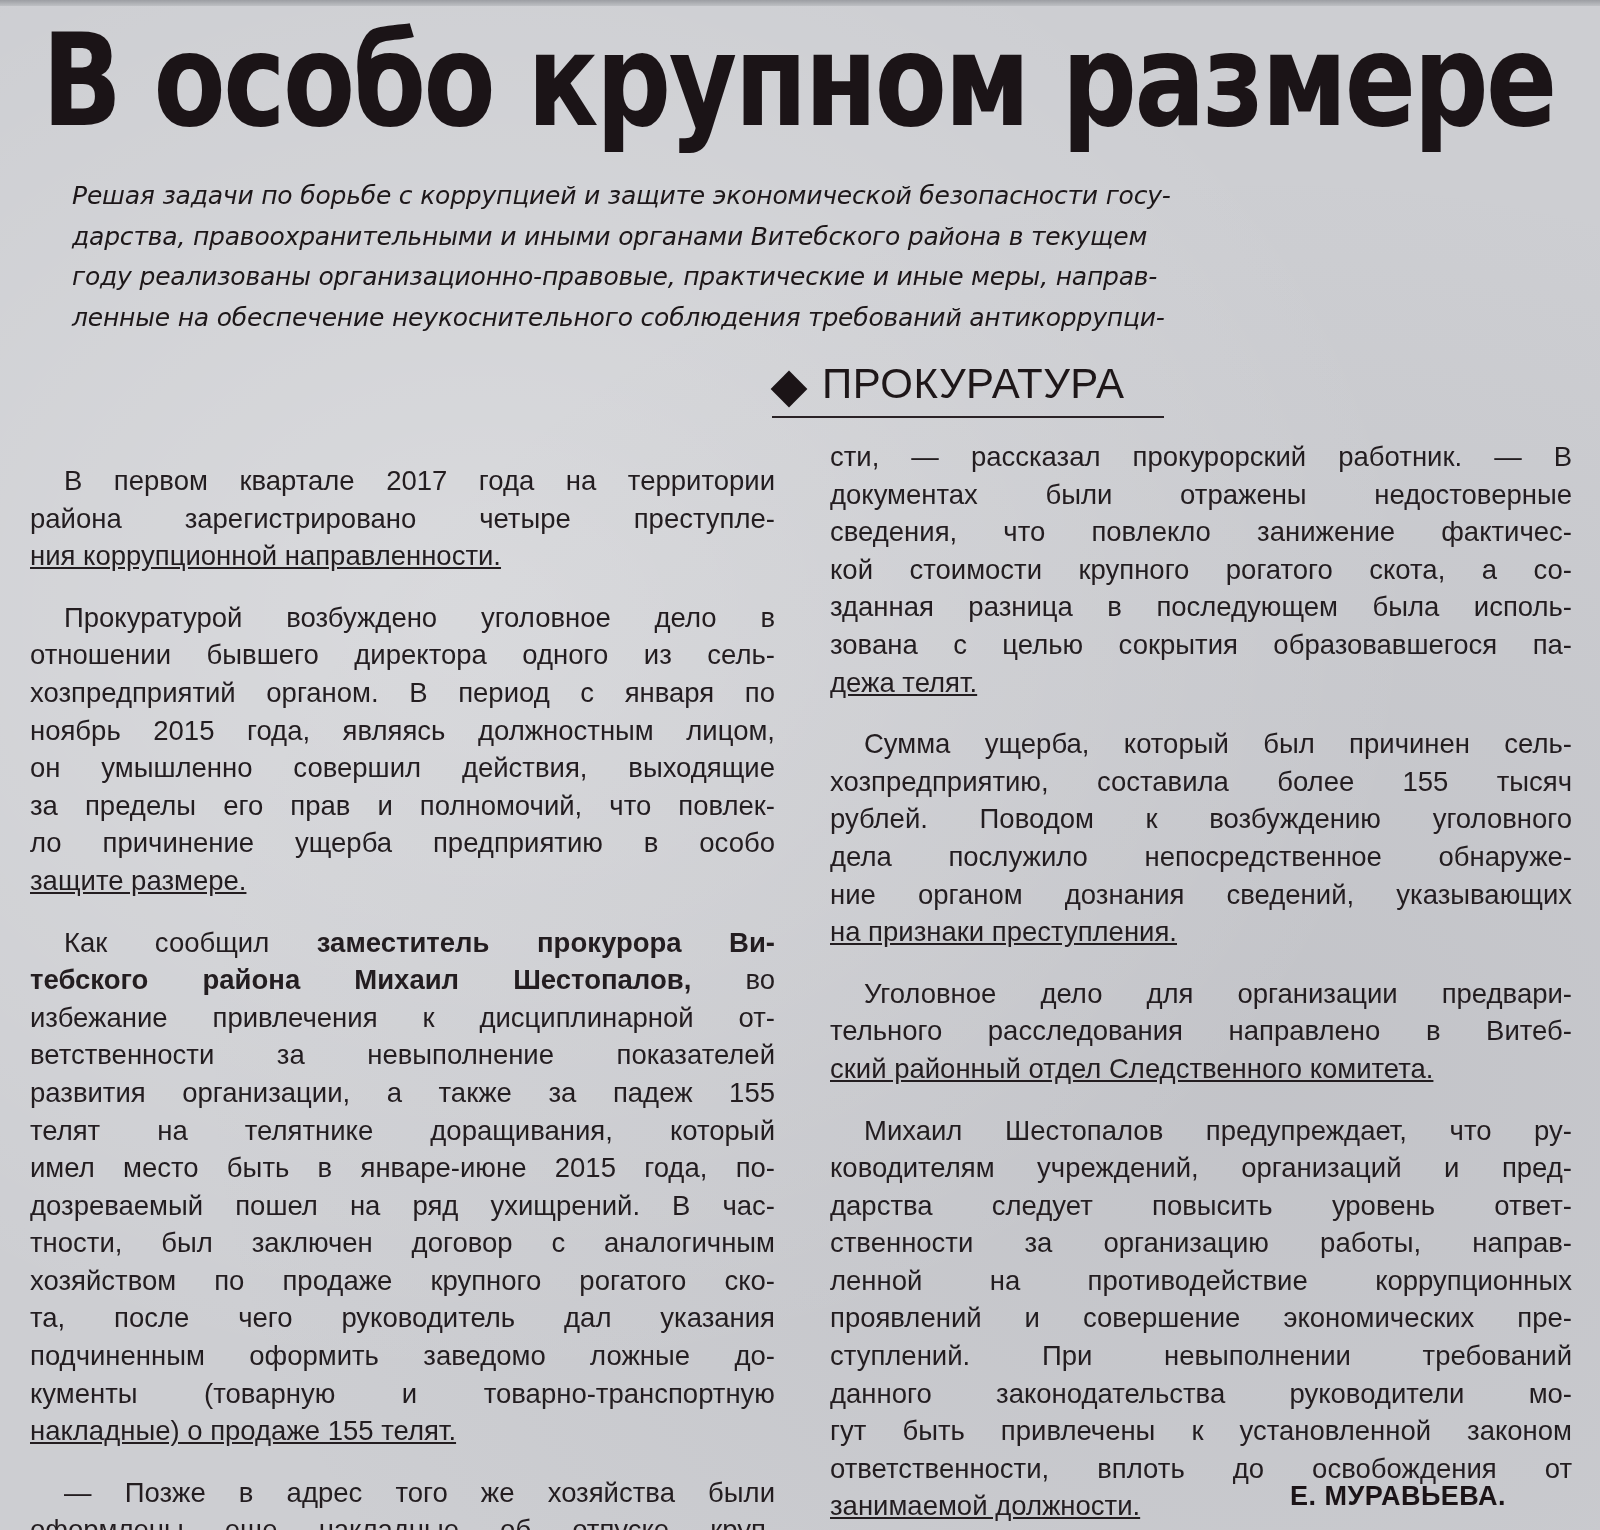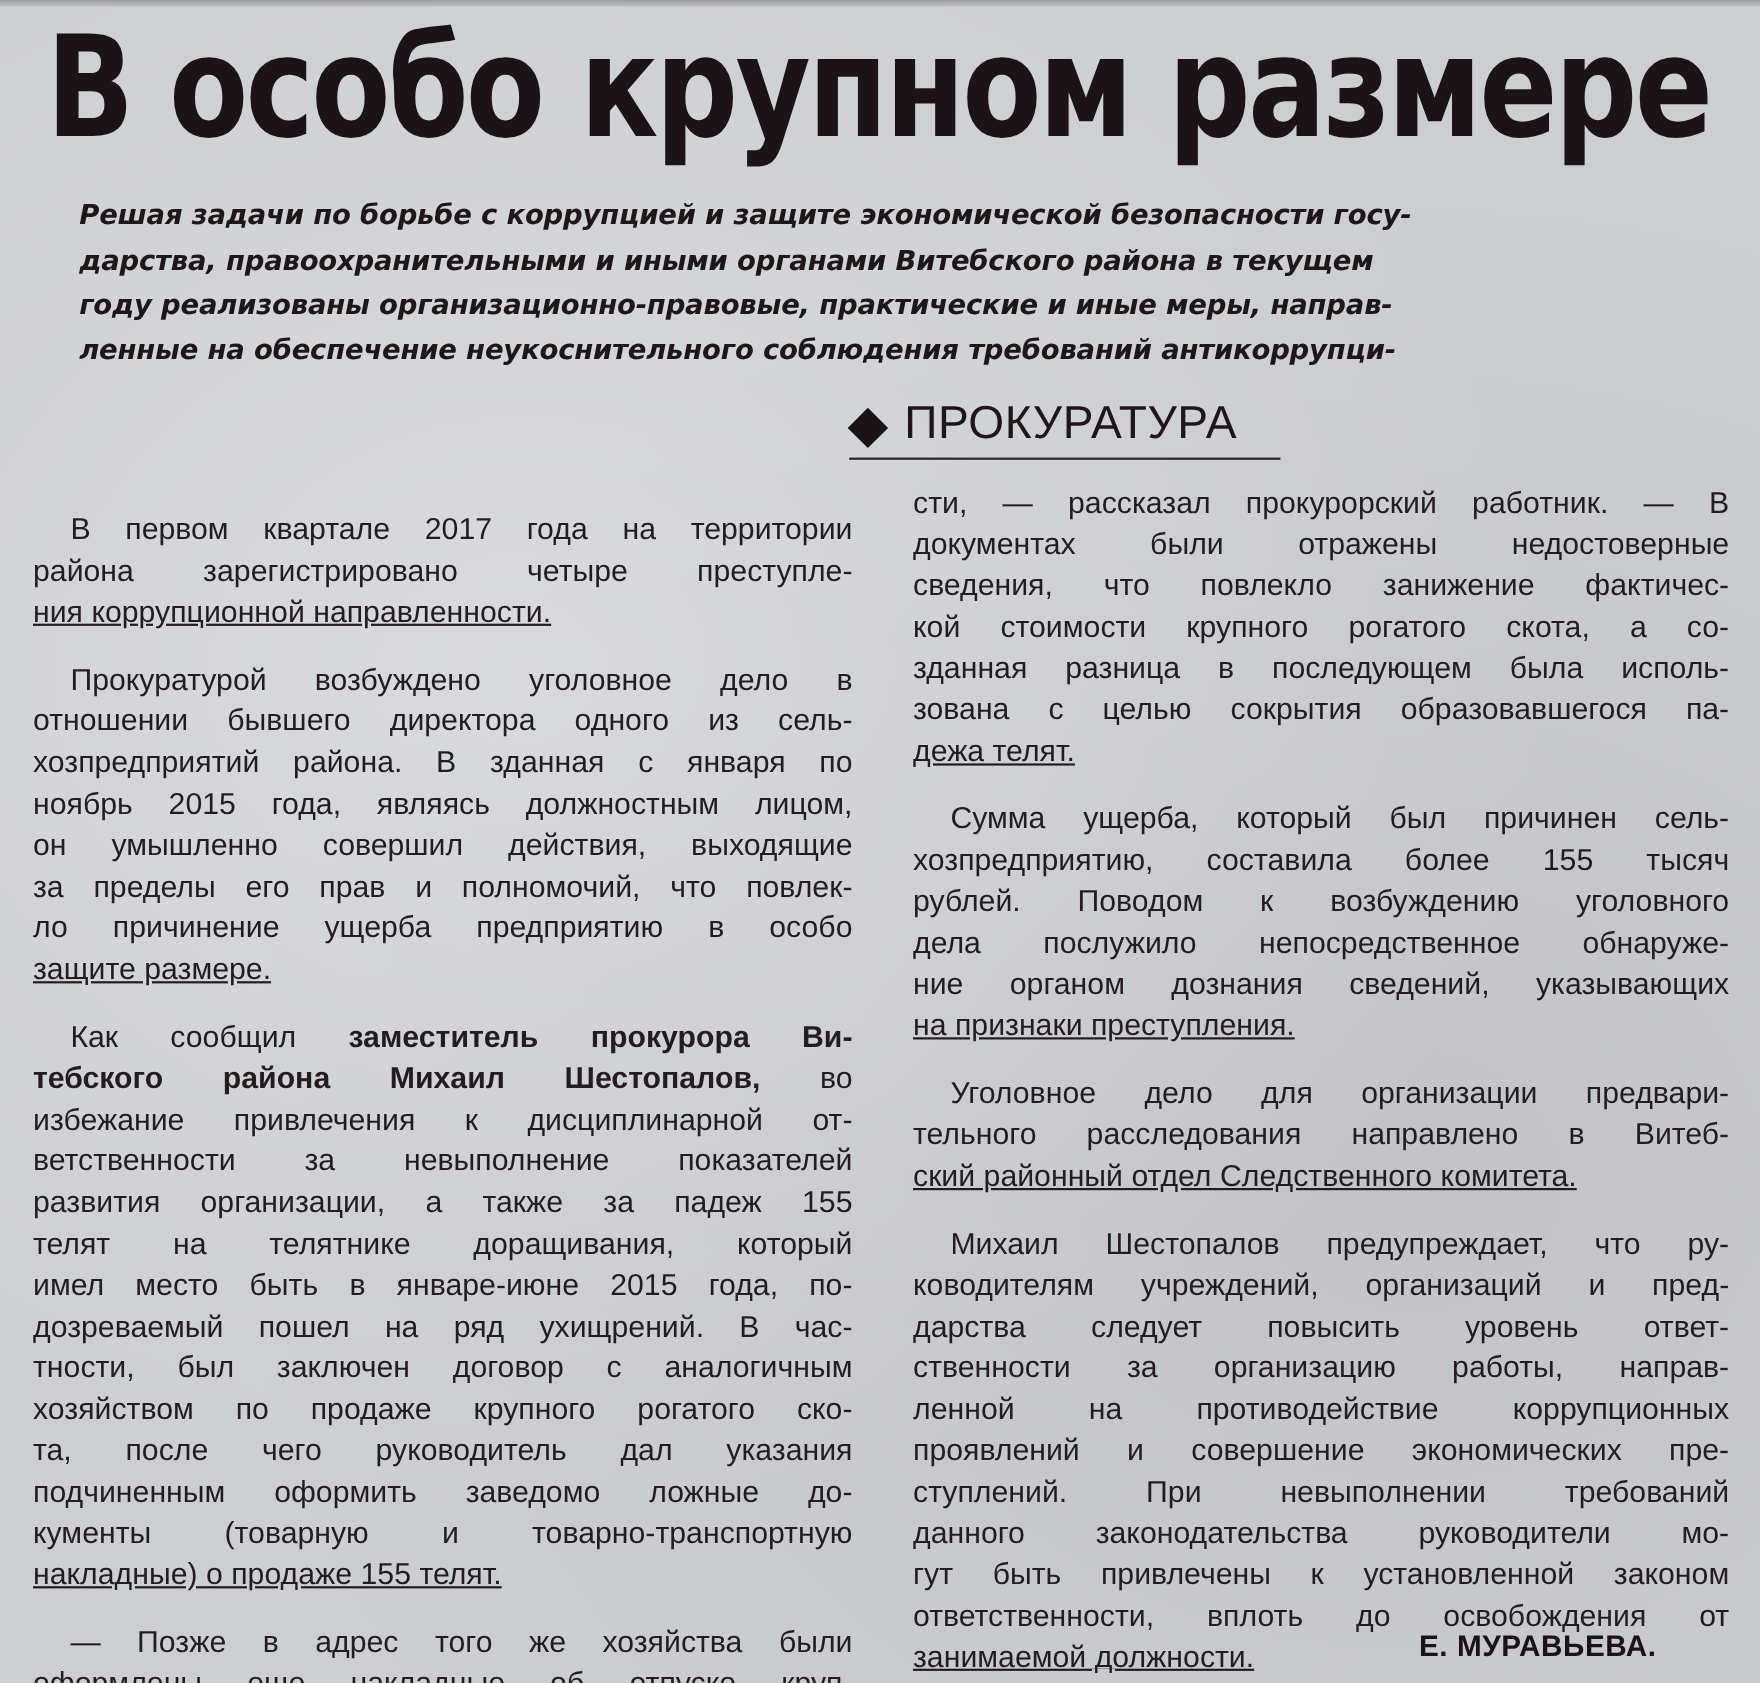--- a/index.html
+++ b/index.html
@@ -19,21 +19,21 @@
   }
   .headline {
     position:absolute; left:42px; top:0px; width:1520px;
     font-family:"DejaVu Sans", sans-serif; font-weight:bold;
     font-size:128px; letter-spacing:-3px; line-height:150px;
     color:#1b1417; white-space:nowrap;
     transform: scaleX(0.82); transform-origin:left top;
   }
   .lead {
     position:absolute; left:72px; top:170px; width:1500px;
-    font-family:"DejaVu Sans", sans-serif; font-weight:bold; font-style:italic;
+    font-family:"DejaVu Sans", sans-serif; font-weight:normal; font-style:italic;
     font-size:25px; line-height:40.5px; color:#1d1719;
     letter-spacing:-0.2px;
   }
   .lead .ln { display:block; white-space:nowrap; }
   .rubric {
     position:absolute; left:772px; top:352px; width:392px; height:58px;
     border-bottom:2px solid #2a2226;
   }
   .rubric .diamond {
     position:absolute; left:4px; top:18px; width:26px; height:26px;
@@ -78,21 +78,21 @@
     <span class="diamond"></span>
     <span class="label">ПРОКУРАТУРА</span>
   </div>
 
   <div class="col left" id="col-left">
       <span class="ln indent">В первом квартале 2017 года на территории</span>
       <span class="ln">района зарегистрировано четыре преступле-</span>
       <span class="ln last">ния коррупционной направленности.</span>
       <span class="ln indent">Прокуратурой возбуждено уголовное дело в</span>
       <span class="ln">отношении бывшего директора одного из сель-</span>
-      <span class="ln">хозпредприятий района.  В зданная с января по</span>
+      <span class="ln">хозпредприятий органом.  В период с января по</span>
       <span class="ln">ноябрь 2015 года, являясь должностным лицом,</span>
       <span class="ln">он умышленно совершил действия, выходящие</span>
       <span class="ln">за пределы его прав и полномочий, что повлек-</span>
       <span class="ln">ло причинение ущерба предприятию в особо</span>
       <span class="ln last">защите размере.</span>
       <span class="ln indent">Как сообщил <b>заместитель прокурора Ви-</b></span>
       <span class="ln"><b>тебского района Михаил Шестопалов,</b> во</span>
       <span class="ln">избежание привлечения к дисциплинарной от-</span>
       <span class="ln">ветственности за невыполнение показателей</span>
       <span class="ln">развития организации, а также за падеж 155</span>

